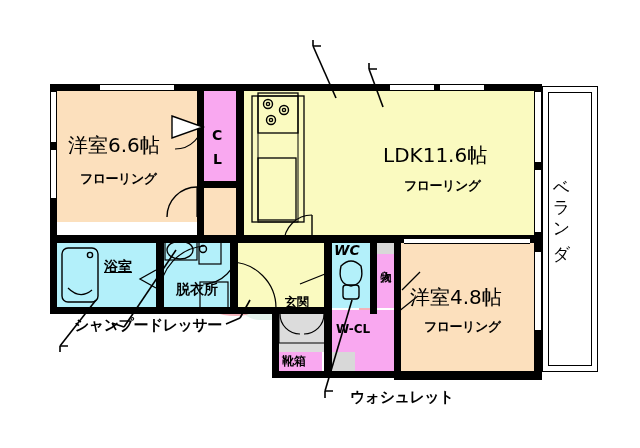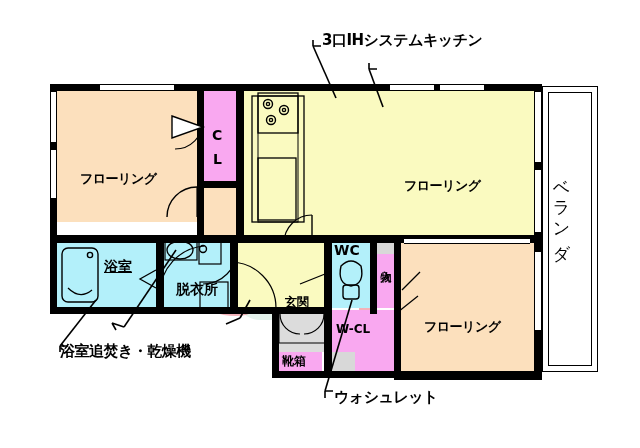--- a/index.html
+++ b/index.html
@@ -198,34 +198,36 @@
       <path d="M240 318 L250 300"></path>
       <path d="M325 398 L325 391 M325 391 L333 391"></path>
       <path d="M325 391 L352 300"></path>
 
       <path d="M300 284 L330 272" stroke-width="1.2"></path>
       <path d="M402 290 L420 272" stroke-width="1.2"></path>
       <path d="M398 312 L418 296" stroke-width="1.2"></path>
     </g>
   </svg>
 
+  <div class="lbl rm-name" style="left:68px;top:135px;">洋室6.6帖</div>
   <div class="lbl rm-sub" style="left:80px;top:172px;">フローリング</div>
 
   <div class="lbl sm" style="left:212px;top:128px;">C</div>
   <div class="lbl sm" style="left:213px;top:152px;">L</div>
 
+  <div class="lbl rm-name" style="left:383px;top:145px;">LDK11.6帖</div>
   <div class="lbl rm-sub" style="left:404px;top:179px;">フローリング</div>
 
+  <div class="lbl rm-name" style="left:410px;top:287px;">洋室4.8帖</div>
   <div class="lbl rm-sub" style="left:424px;top:320px;">フローリング</div>
 
   <div class="lbl sm" style="left:104px;top:259px;text-decoration:underline;">浴室</div>
   <div class="lbl sm" style="left:176px;top:282px;">脱衣所</div>
-  <div class="lbl sm" style="left:334px;top:243px;">WC</div>
+  <div class="lbl sm" style="left:334px;top:243px;font-style:italic;">WC</div>
   <div class="lbl vert-s" style="left:380px;top:262px;">物入</div>
   <div class="lbl sm2" style="left:285px;top:296px;">玄関</div>
   <div class="lbl sm2" style="left:282px;top:355px;">靴箱</div>
   <div class="lbl sm2" style="left:336px;top:323px;">W-CL</div>
 
-  <div class="lbl anno" style="left:322px;top:33px;">3口IHシステムキッチン</div>
-  <div class="lbl anno" style="left:60px;top:344px;">浴室追焚き・乾燥機</div>
-  <div class="lbl anno" style="left:334px;top:390px;">ウォシュレット</div>
+  <div class="lbl anno" style="left:74px;top:318px;">シャンプードレッサー</div>
+  <div class="lbl anno" style="left:350px;top:390px;">ウォシュレット</div>
 
 </div>
 
 </body></html>

